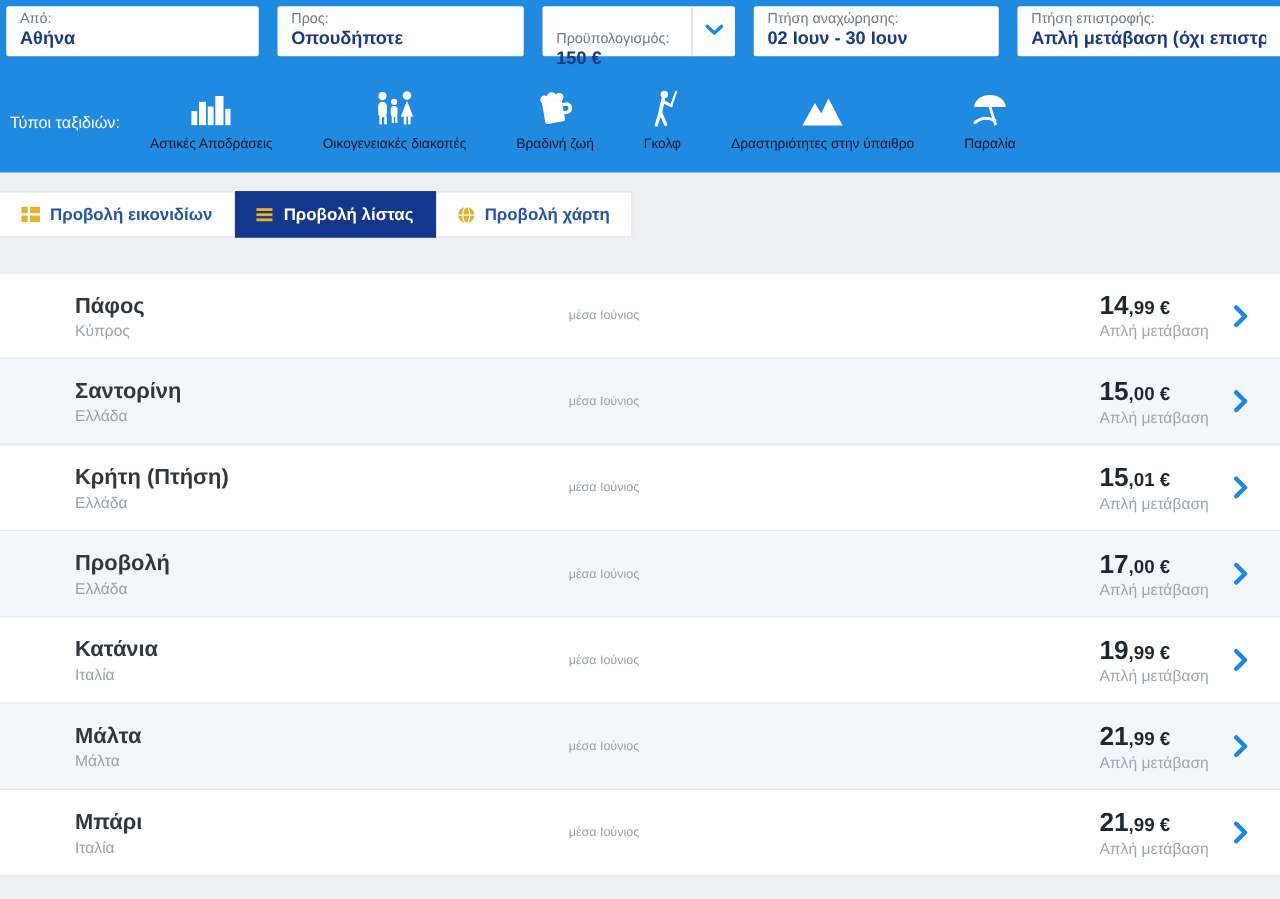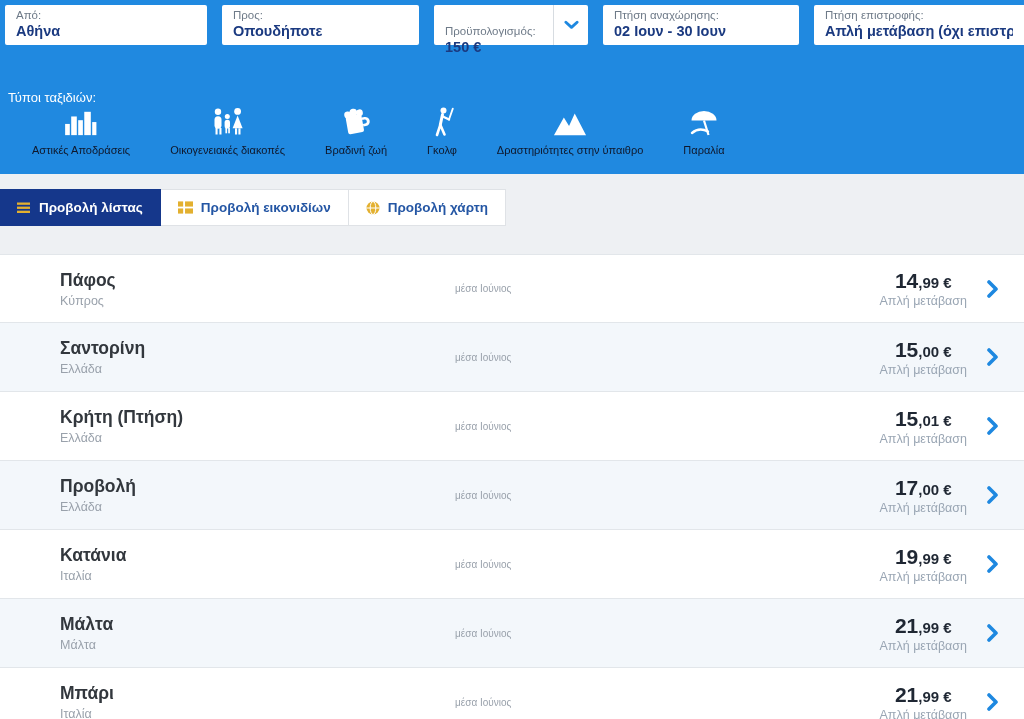--- a/index.html
+++ b/index.html
@@ -7,37 +7,37 @@
     --tab-text:#2456a4; --gold:#e3b02f; --price-text:#1f2733;
     --muted:#99a1ab; --row-alt-bg:#f3f7fb; --chevron-blue:#1e88e0; --divider:#e2e6ea;
   }
   *{box-sizing:border-box}
   html,body{margin:0;padding:0}
   body{
     width:1024px;height:719px;overflow:hidden;background:#eef0f3;
     font-family:"Liberation Sans","DejaVu Sans",sans-serif;
   }
   
-  .topbar{height:174px;background:var(--header-blue,#2089e0);}
+  .topbar{height:138px;background:var(--header-blue,#2089e0);}
   .fields{display:flex;gap:15px;padding:5px 0 0 5px;}
   .field{
     background:#fff;height:40px;border-radius:2px;padding:4px 11px 0 11px;
     cursor:pointer;flex:0 0 auto;
   }
   .f-label{display:block;font-size:11.5px;color:#6e7a88;line-height:13px;}
   .f-value{display:block;font-size:14.5px;font-weight:bold;color:var(--navy,#1b3a80);
     line-height:18px;white-space:nowrap;overflow:hidden;}
   .field.w1{width:202px}.field.w2{width:197px}
   .field.dd-field{width:154px;display:flex;padding:0;}
   .dd-main{flex:1;padding:20px 0 0 11px;min-width:0;}
   .dd-btn{width:35px;border-left:1px solid #d7dce1;display:flex;align-items:center;justify-content:center;color:var(--chevron-blue,#1e88e0);}
   .field.w4{width:196px}
   .field.last{flex:1 1 auto;border-radius:2px 0 0 2px;min-width:0;}
   
-  .triptypes{display:flex;align-items:flex-start;padding:25px 0 0 8px;flex-direction:column;}
+  .triptypes{display:flex;align-items:flex-start;padding:25px 0 0 8px;}
   .tt-label{color:#fff;font-size:13px;margin-top:20px;white-space:nowrap;}
   .tt-items{display:flex;margin-left:4px;}
   .tt-item{display:flex;flex-direction:column;align-items:center;padding:0 20px;cursor:pointer;}
   .tt-icon{height:32px;display:flex;align-items:flex-end;margin-bottom:7px;color:#fff;}
   .tt-text{color:#0f172a;font-size:11px;white-space:nowrap;}
   
   .tabsrow{display:flex;margin-top:15px;}
   .tab{
     height:37px;display:flex;align-items:center;gap:8px;padding:0 17px;
     background:#fff;border:1px solid #dfe2e6;border-left:none;
@@ -50,21 +50,21 @@
   .row{
     height:69px;background:#fff;border-bottom:1px solid var(--divider,#e2e6ea);
     display:flex;align-items:center;padding:0 24px 0 60px;cursor:pointer;
   }
   .row:first-child{border-top:1px solid var(--divider,#e2e6ea);}
   .row.alt{background:var(--row-alt-bg,#f3f7fb);}
   .r-left{width:395px;}
   .r-title{font-size:17.5px;font-weight:bold;color:#32373d;}
   .r-country{font-size:12.5px;color:var(--muted,#99a1ab);margin-top:3px;}
   .r-mid{flex:1;font-size:10px;color:var(--muted,#99a1ab);}
-  .r-right{text-align:center;margin-right:19px;}
+  .r-right{text-align:left;margin-right:19px;}
   .p-int{font-size:21px;font-weight:bold;color:var(--price-text,#1f2733);}
   .p-frac{font-size:15px;font-weight:bold;color:var(--price-text,#1f2733);}
   .r-fare{font-size:12.5px;color:#9aa6b4;margin-top:1px;}
   .r-chev{display:flex;color:var(--chevron-blue,#1e88e0);}
 </style>
 </head>
 <body>
 
 <div>
 
@@ -189,41 +189,41 @@
             </svg>
           </span>
           <span class="tt-text">Παραλία</span>
         </div>
 
       </div>
     </div>
   </header>
 
   <nav class="tabsrow">
-    <div class="tab active">
-      <span class="tab-icon">
-        <svg width="14" height="12" viewBox="0 0 14 12" fill="currentColor">
-          <rect x="0" y="0.5" width="13" height="2.3"></rect>
-            <rect x="0" y="4.6" width="13" height="2.3"></rect>
-            <rect x="0" y="8.7" width="13" height="2.3"></rect>
-        </svg>
-      </span>
-      <span>Προβολή λίστας</span>
-    </div>
     <div class="tab">
       <span class="tab-icon">
         <svg width="15" height="13" viewBox="0 0 16 13" fill="currentColor">
           <rect x="0" y="0" width="5.5" height="5.5"></rect>
             <rect x="7.5" y="0" width="8.5" height="5.5"></rect>
           <rect x="0" y="7.5" width="5.5" height="5.5"></rect>
             <rect x="7.5" y="7.5" width="8.5" height="5.5"></rect>
         </svg>
       </span>
       <span>Προβολή εικονιδίων</span>
     </div>
+    <div class="tab active">
+      <span class="tab-icon">
+        <svg width="14" height="12" viewBox="0 0 14 12" fill="currentColor">
+          <rect x="0" y="0.5" width="13" height="2.3"></rect>
+            <rect x="0" y="4.6" width="13" height="2.3"></rect>
+            <rect x="0" y="8.7" width="13" height="2.3"></rect>
+        </svg>
+      </span>
+      <span>Προβολή λίστας</span>
+    </div>
     <div class="tab">
       <span class="tab-icon">
         <svg width="14" height="14" viewBox="0 0 14 14">
           <circle cx="7" cy="7" r="6.5" fill="currentColor"></circle>
           <ellipse cx="7" cy="7" rx="2.8" ry="6.5" fill="none" stroke="#ffffff" stroke-width="1"></ellipse>
           <path d="M0.5 7 H13.5" stroke="#ffffff" stroke-width="1"></path>
         </svg>
       </span>
       <span>Προβολή χάρτη</span>
     </div>

